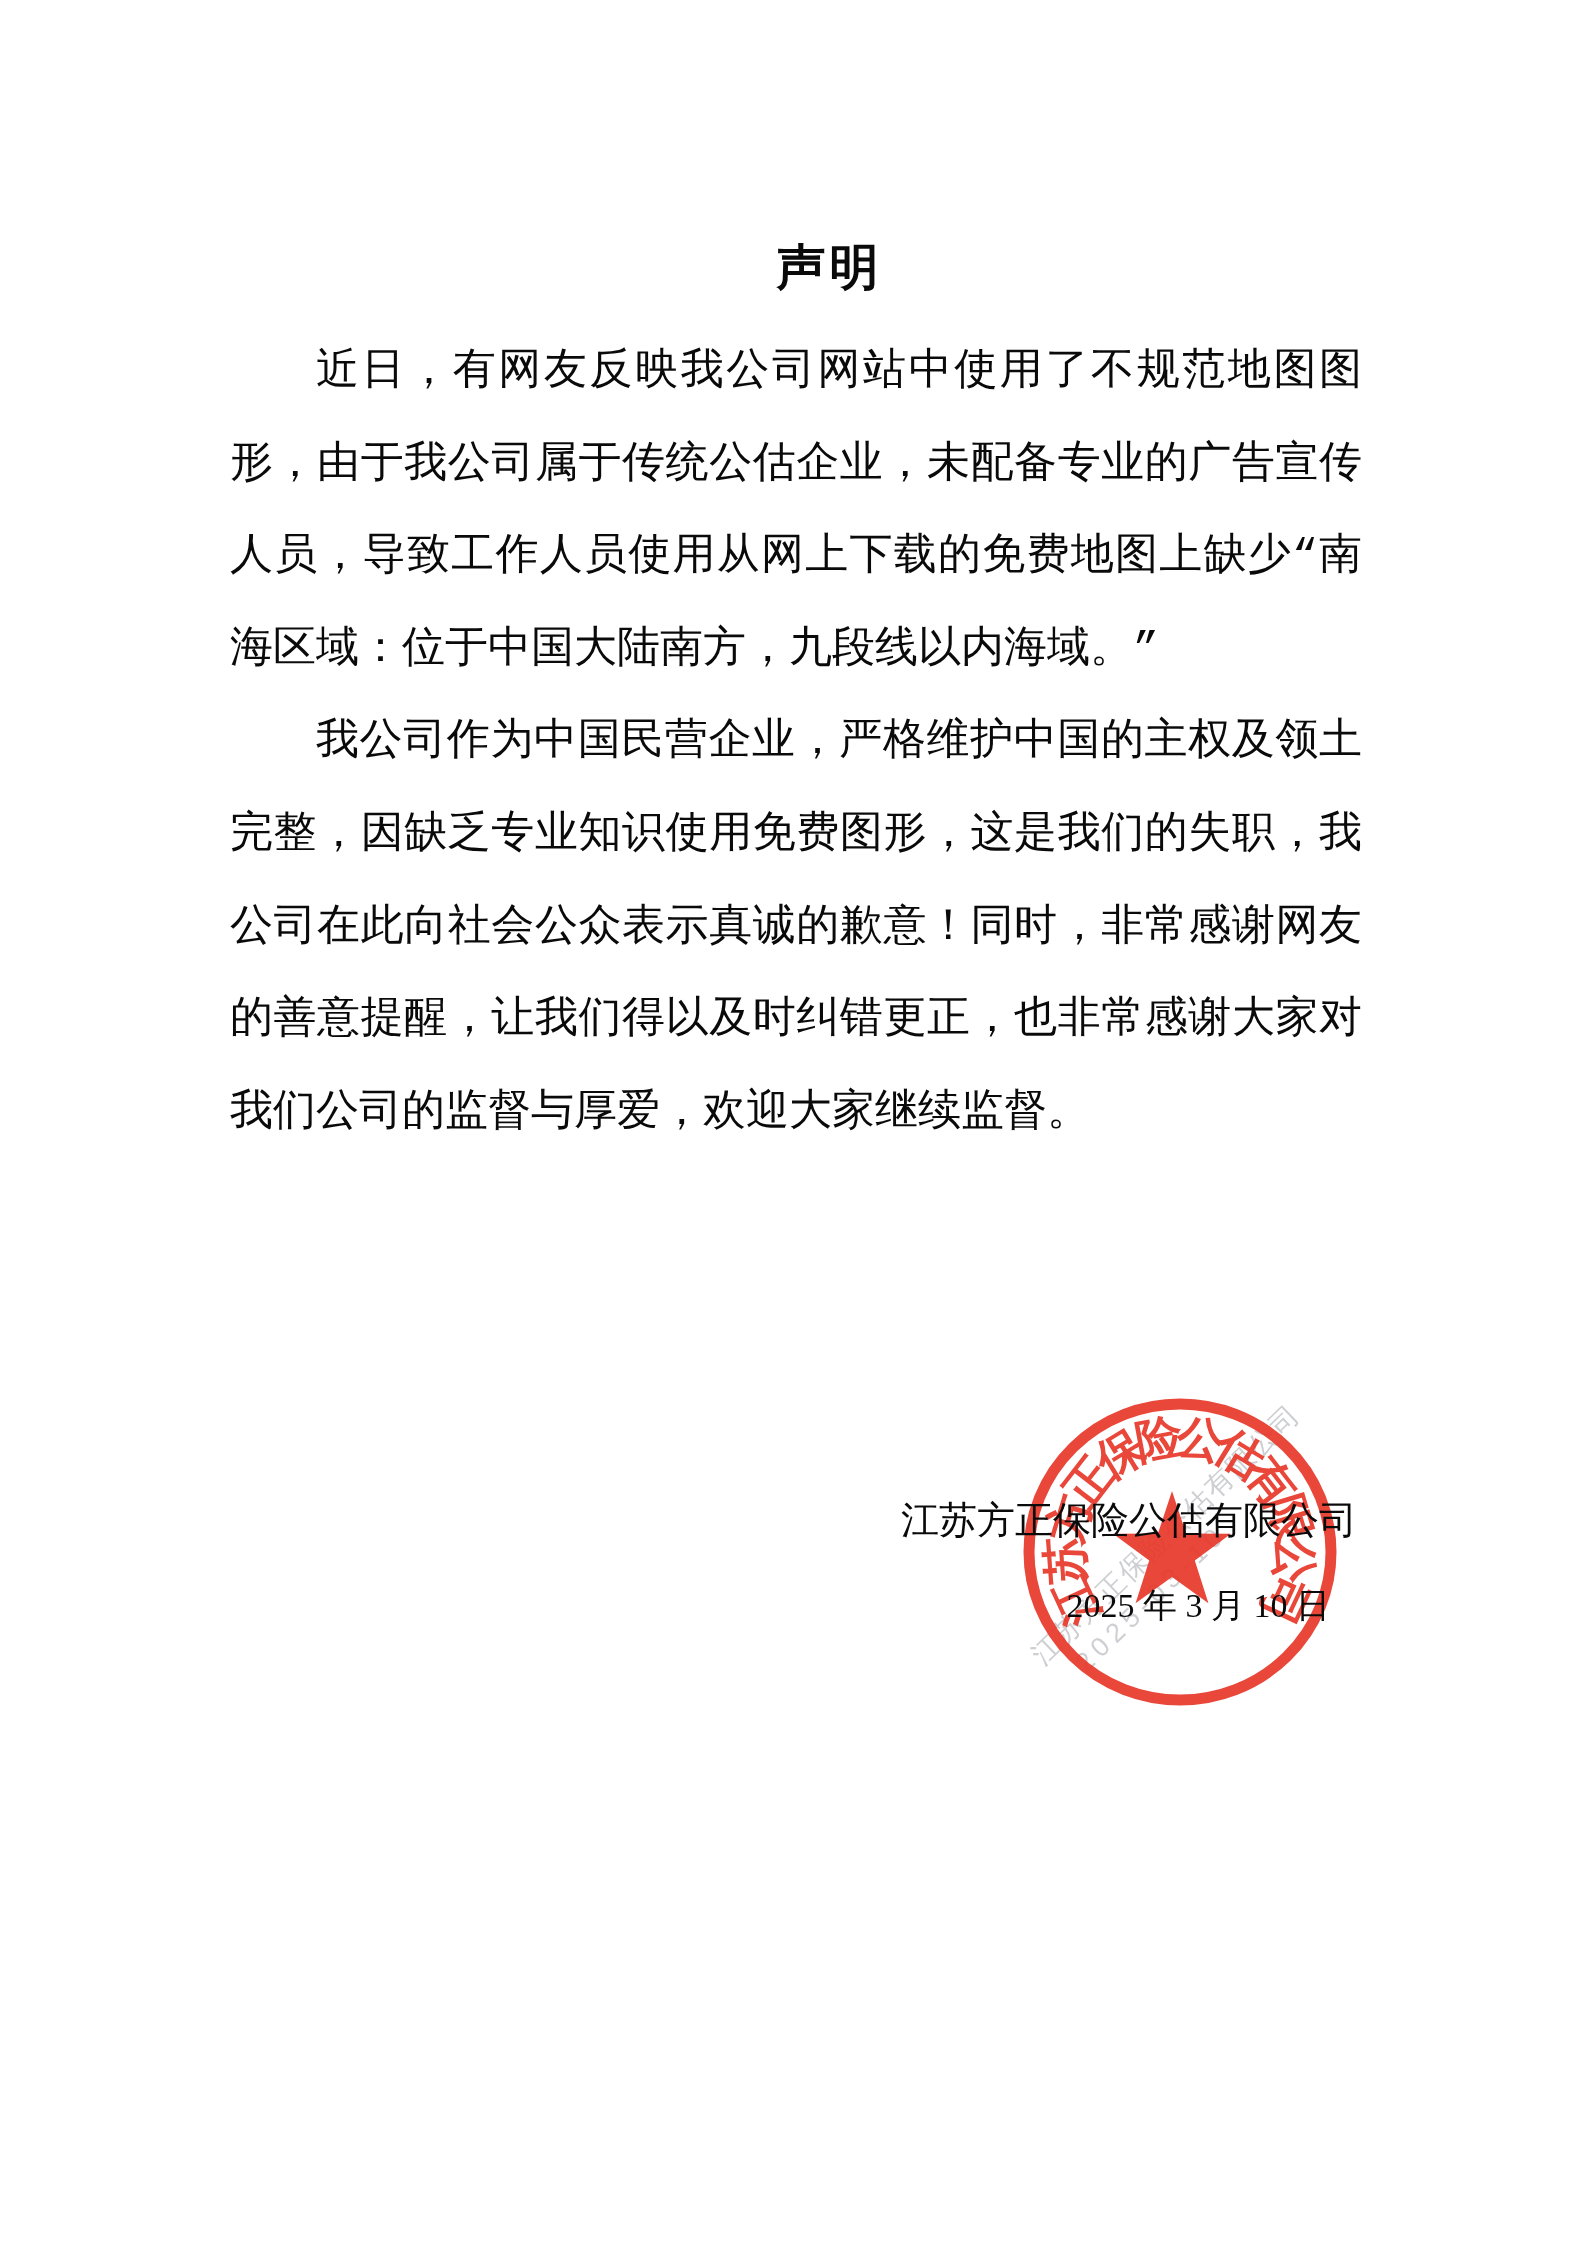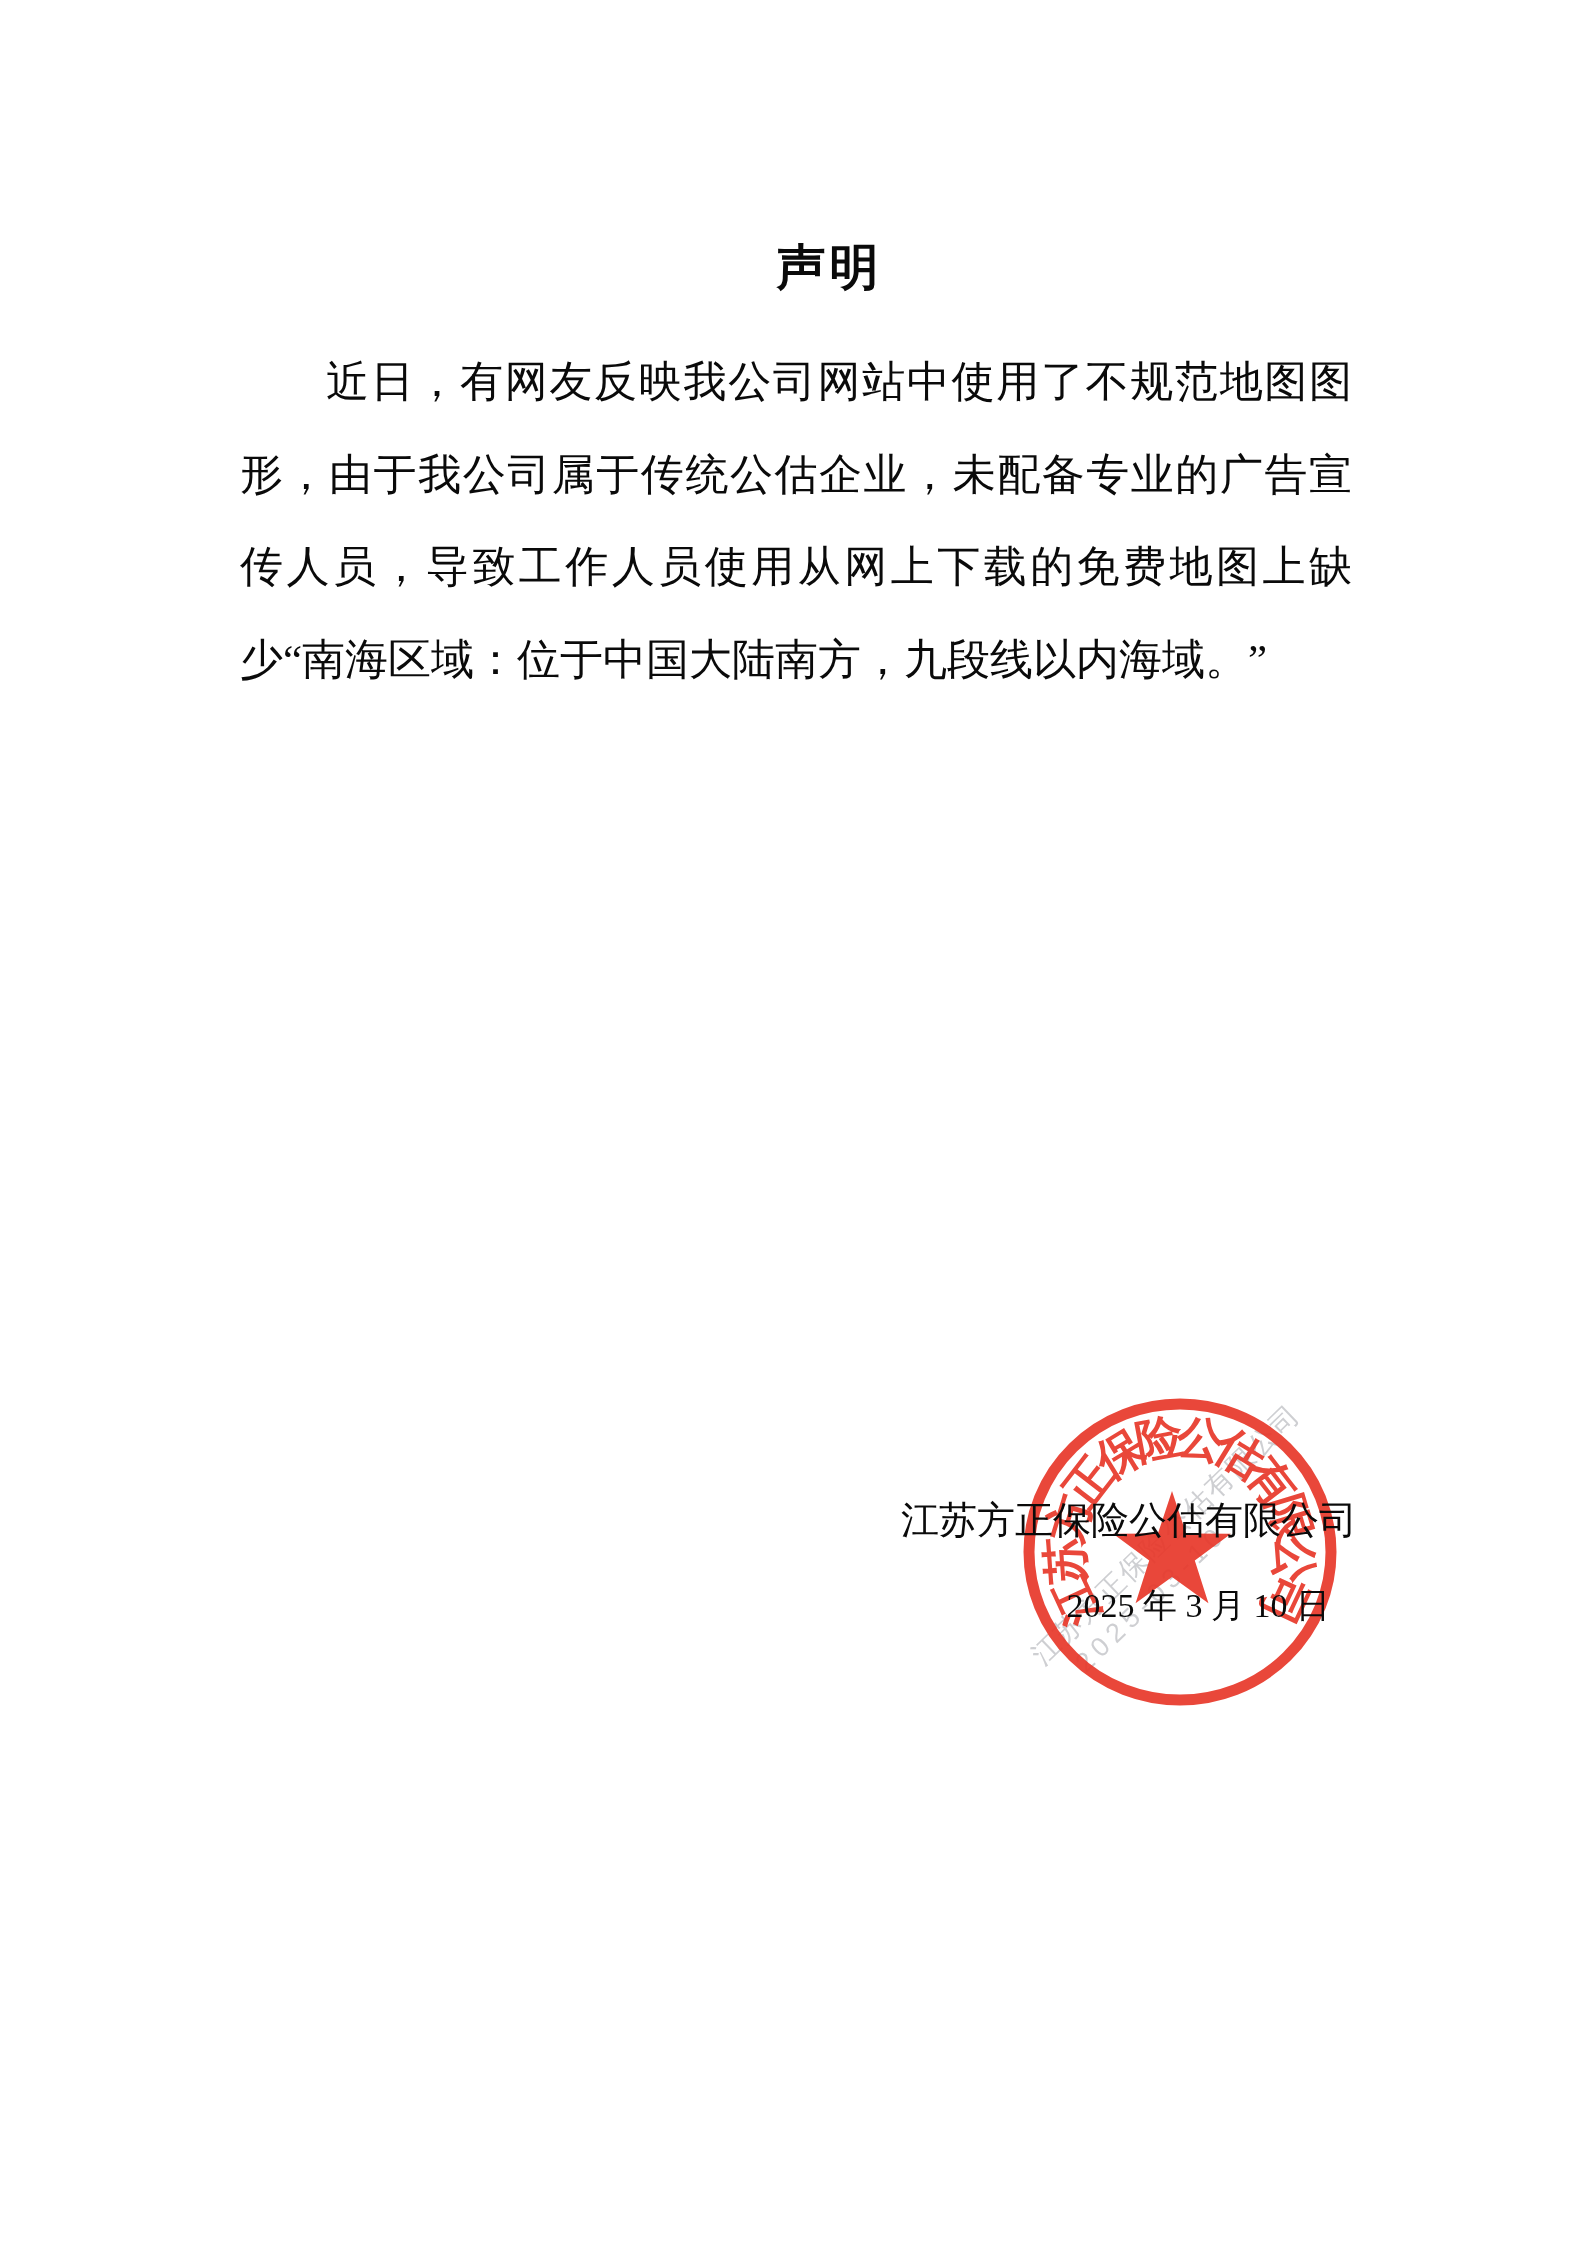--- a/index.html
+++ b/index.html
@@ -10,21 +10,21 @@
   }
   .page-title{
     position:absolute;top:202px;left:0;width:100%;
     text-align:center;font-size:49px;font-weight:700;letter-spacing:4px;margin-left:36px;
   }
   .doc-body{
     position:absolute;top:326px;left:230px;width:1132px;
     font-size:43px;line-height:92.6px;
     text-align:justify;text-justify:inter-ideograph;
   }
-  .doc-body p{margin:10px;padding:0;text-indent:2em;}
+  .doc-body p{margin:0;padding:0;text-indent:2em;font-family:Liberation Mono, monospace;}
   .signature-company{
     position:absolute;top:1500px;right:230px;
     font-size:38px;line-height:40px;white-space:nowrap;z-index:3;
   }
   .signature-date{
     position:absolute;top:1588px;right:257px;
     font-size:34px;line-height:36px;white-space:nowrap;z-index:3;
   }
   .watermark{
     position:absolute;left:968px;top:1512px;width:420px;z-index:1;
@@ -49,20 +49,21 @@
     font-family:"Liberation Serif","DejaVu Serif",serif;
   }
 </style>
 </head>
 <body style="--seal-color: #e8382a; --watermark-color: #c6c7cb;">
 
 <h1 class="page-title">声明</h1>
 
 <div class="doc-body">
   <p>近日，有网友反映我公司网站中使用了不规范地图图形，由于我公司属于传统公估企业，未配备专业的广告宣传人员，导致工作人员使用从网上下载的免费地图上缺少“南海区域：位于中国大陆南方，九段线以内海域。”</p>
+  <p>我公司作为中国民营企业，严格维护中国的主权及领土完整，因缺乏专业知识使用免费图形，这是我们的失职，我公司在此向社会公众表示真诚的歉意！同时，非常感谢网友的善意提醒，让我们得以及时纠错更正，也非常感谢大家对我们公司的监督与厚爱，欢迎大家继续监督。</p>
 </div>
 
 <div class="watermark">
   <div class="wm-line1">江苏方正保险公估有限公司</div>
   <div class="wm-line2">2025-03-10</div>
 </div>
 
 <svg class="seal" viewBox="-180 -180 360 360" xmlns="http://www.w3.org/2000/svg">
   <ellipse class="ring" cx="0" cy="0" rx="151" ry="148"></ellipse>
   <polygon class="star" transform="translate(-8,1)" points="0,-62 14.1,-19.4 58.97,-19.16 22.8,7.4 36.44,50.16 0,24 -36.44,50.16 -22.8,7.4 -58.97,-19.16 -14.1,-19.4"></polygon>

